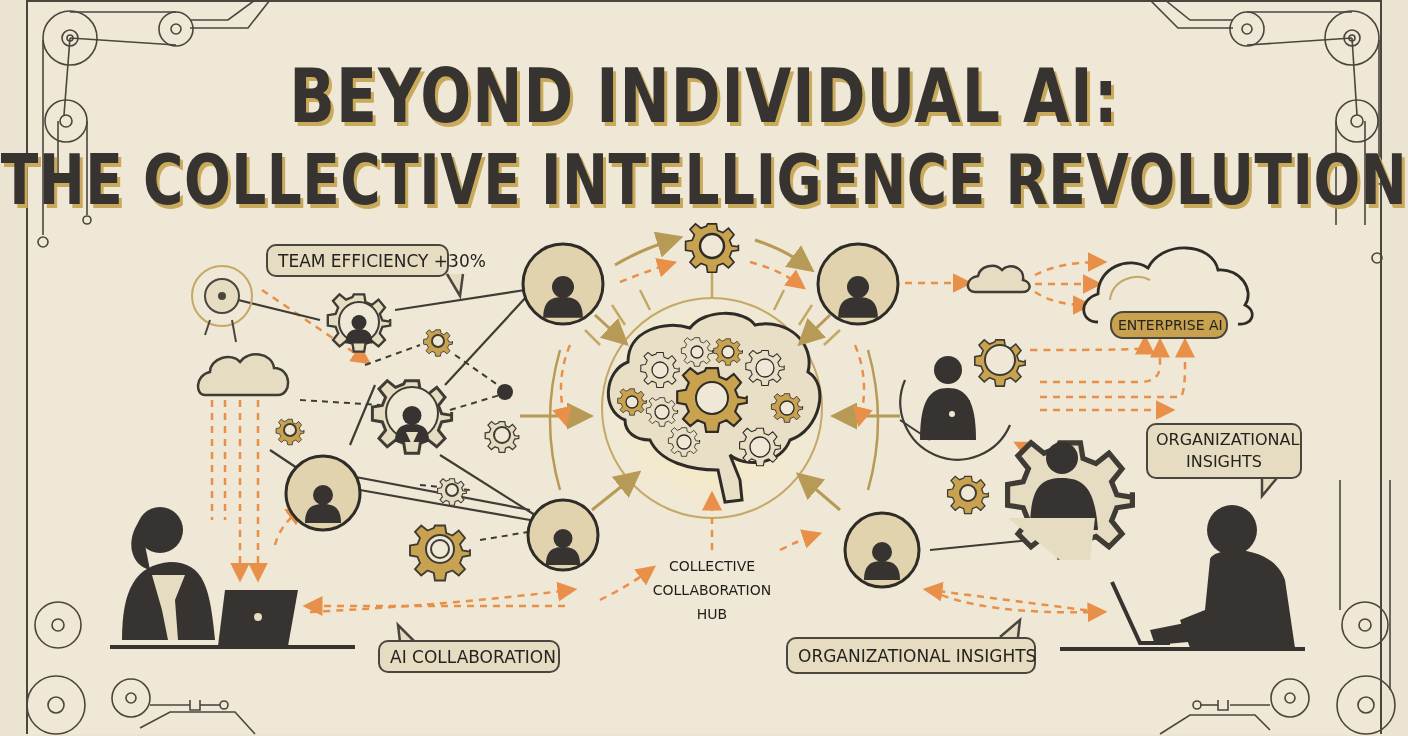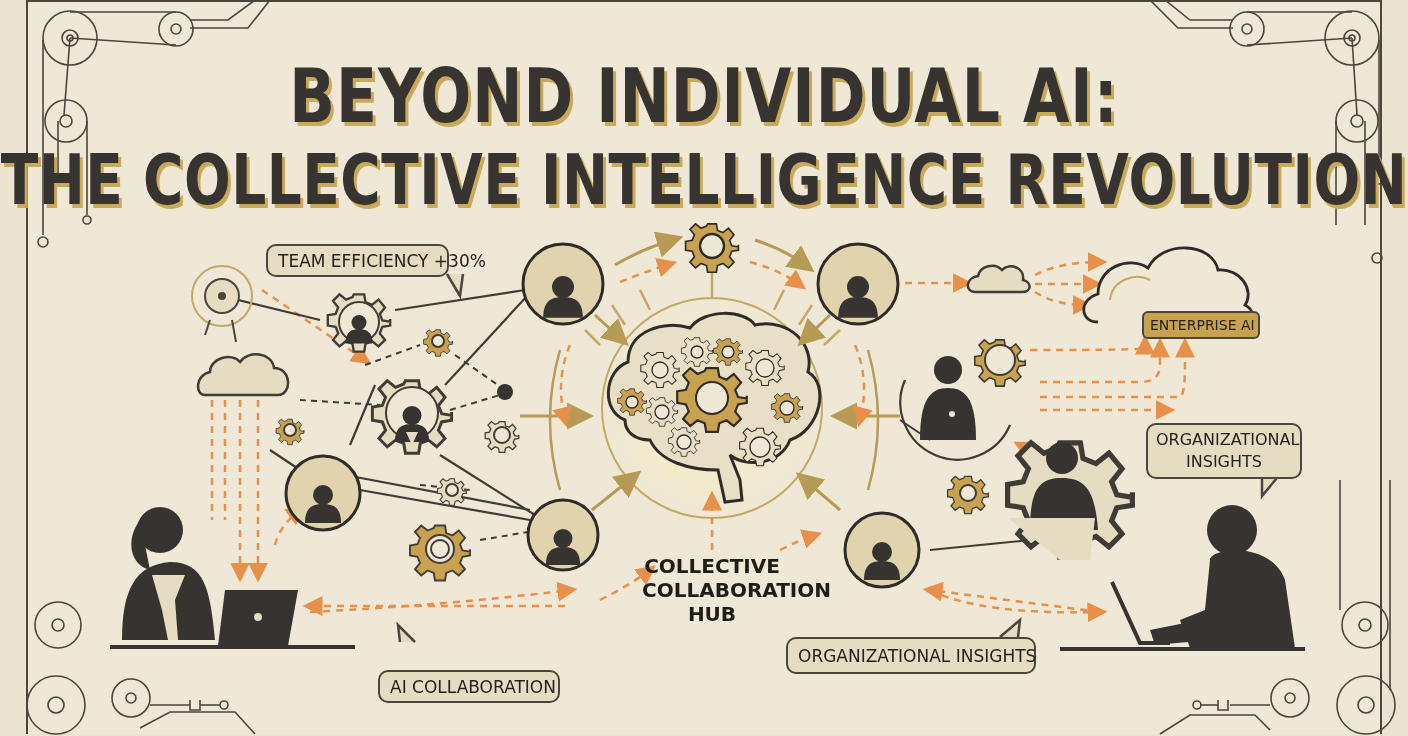--- a/index.html
+++ b/index.html
@@ -37,26 +37,25 @@
       font-family:"DejaVu Sans", sans-serif;
       font-size:17px;
       text-align:center;
       line-height:22px;
       box-sizing:border-box;
       padding:4px 10px;
       white-space:nowrap;
     }
     .bubble.gold {
       background:#c8a24f;
-      border-radius:6px;
-      margin-left:32px;
+      border-radius:13px;
     }
     .bubble.plain {
       background:transparent; border:none;
-      font-size:20px; line-height:24px; color:#1f1d1a;font-weight:bold;
+      font-size:14px; line-height:24px; color:#1f1d1a;
     }
     svg { position:absolute; left:0; top:0; }
   </style>
 </head>
 <body>
 
 <div class="canvas">
   <div class="frame"></div>
 
   <svg width="1408" height="736" viewBox="0 0 1408 736">
@@ -394,21 +393,21 @@
 
   <div class="title-line t1">BEYOND INDIVIDUAL AI:</div>
   <div class="title-line t2">THE COLLECTIVE INTELLIGENCE REVOLUTION</div>
 
   <div class="bubble" style="left:266px; top:244px; width:183px; height:33px;">TEAM EFFICIENCY +30%</div>
 
   <div class="bubble gold" style="left:1110px; top:311px; width:118px; height:28px; font-size:14px; line-height:18px; padding:3px 6px;">ENTERPRISE AI</div>
 
   <div class="bubble" style="left:1146px; top:423px; width:156px; height:56px; white-space:normal; font-size:16px; line-height:22px; padding:4px 8px;">ORGANIZATIONAL INSIGHTS</div>
 
-  <div class="bubble" style="left:378px; top:640px; width:182px; height:33px;margin-top:30px;">AI COLLABORATION</div>
+  <div class="bubble" style="left:378px; top:640px; width:182px; height:33px;">AI COLLABORATION</div>
 
   <div class="bubble" style="left:786px; top:637px; width:250px; height:37px; line-height:26px;">ORGANIZATIONAL INSIGHTS</div>
 
   <div class="bubble plain" style="left:632px; top:550px; width:160px; height:80px;">
     <div>COLLECTIVE</div>
     <div>COLLABORATION</div>
     <div>HUB</div>
   </div>
 </div>
 

